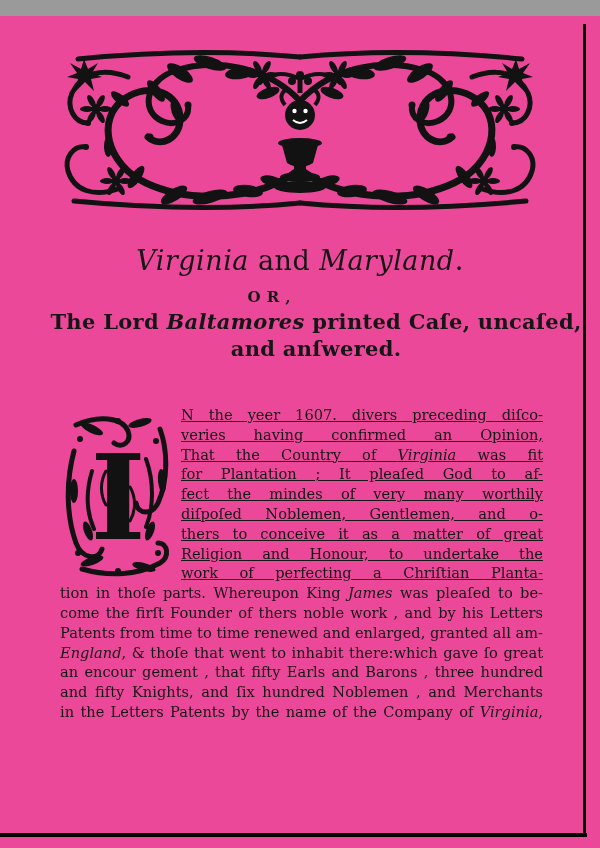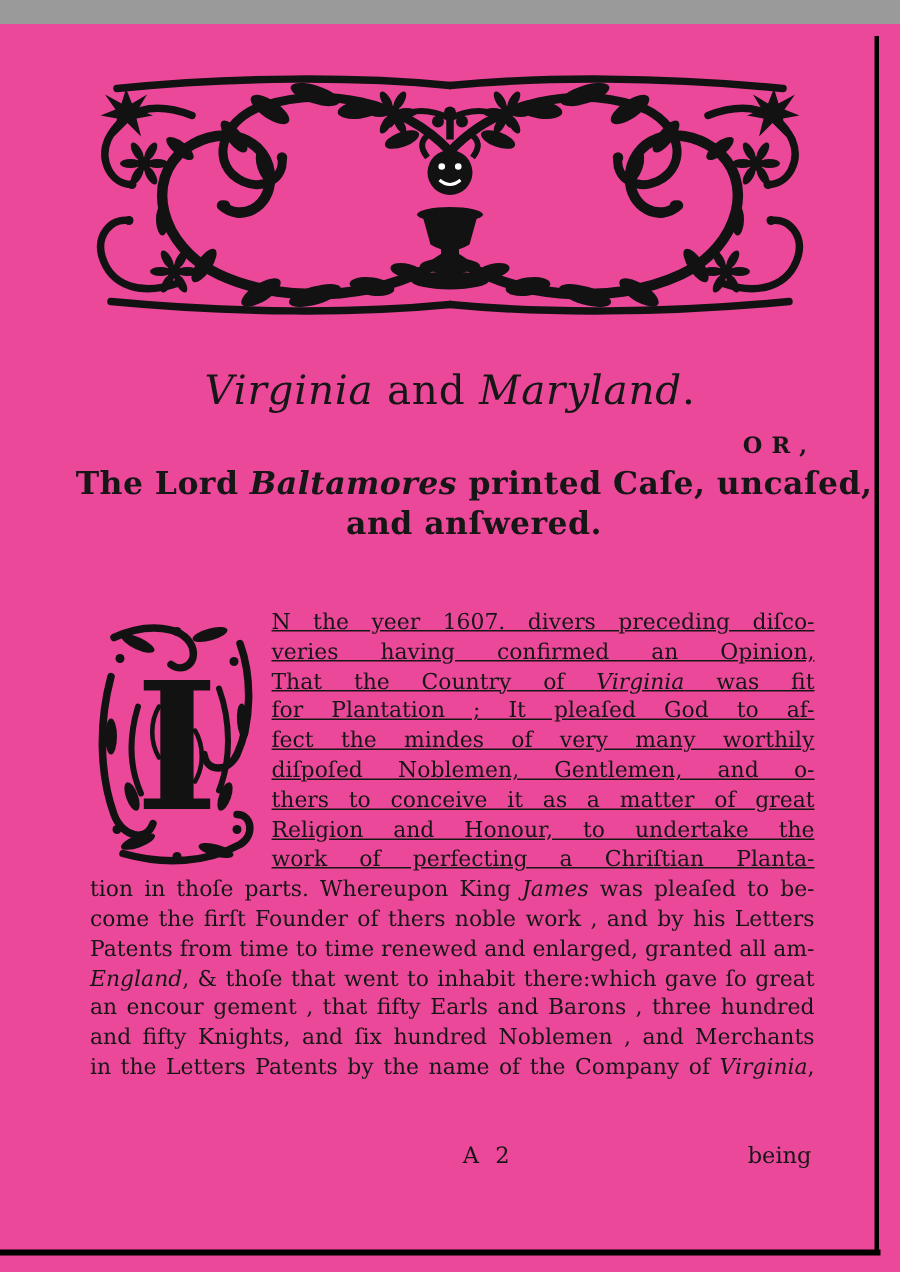--- a/index.html
+++ b/index.html
@@ -8,21 +8,21 @@
     background:#ec4899;overflow:hidden;
     font-family:"DejaVu Serif", serif;color:#161616;
   }
   i{font-style:italic;}
   
   .headpiece{position:absolute;left:58px;top:33px;width:484px;height:163px;}
   .headpiece svg{width:100%;height:100%;display:block;}
   
   .title1{position:absolute;top:229px;left:0;width:600px;text-align:center;
           font-size:27px;letter-spacing:.5px;}
-  .or{position:absolute;top:272px;left:0;width:544px;text-align:right;
+  .or{position:absolute;top:272px;left:0;width:544px;text-align:center;
       font-size:15px;font-weight:bold;letter-spacing:6px;}
   .subtitle{position:absolute;top:292px;left:16px;width:600px;text-align:center;
             font-size:21px;font-weight:bold;line-height:27px;letter-spacing:.3px;}
   
   .dropcap{position:absolute;left:62px;top:394px;width:112px;height:172px;}
   .dropcap svg{width:100%;height:100%;display:block;}
   
   .bodytext{position:absolute;left:60px;top:389px;width:483px;
             font-size:14.6px;line-height:19.8px;}
   .line{text-align:justify;text-align-last:justify;}
@@ -165,21 +165,17 @@
         <div class="line">tion in thoſe parts.  Whereupon King <i>James</i> was pleaſed to be-</div>
         <div class="line">come the firſt Founder of thers noble work , and by his Letters</div>
         <div class="line">Patents from time to time renewed and enlarged, granted all am-</div>
         <div class="line"><i>England</i>, &amp; thoſe that went to inhabit there:which gave ſo great</div>
         <div class="line">an encour gement , that fifty Earls and Barons , three hundred</div>
         <div class="line">and fifty Knights, and ſix hundred Noblemen , and Merchants</div>
         <div class="line">in the Letters Patents by the name of the Company of <i>Virginia</i>,</div>
       </div>
   </div>
 
-  <div class="sigrow">
-    <span class="sig">A 2</span>
-    <span class="catch">being</span>
-  </div>
 
   <div class="scan-right"></div>
   <div class="scan-bottom"></div>
 
 </div>
 
 </body></html>

